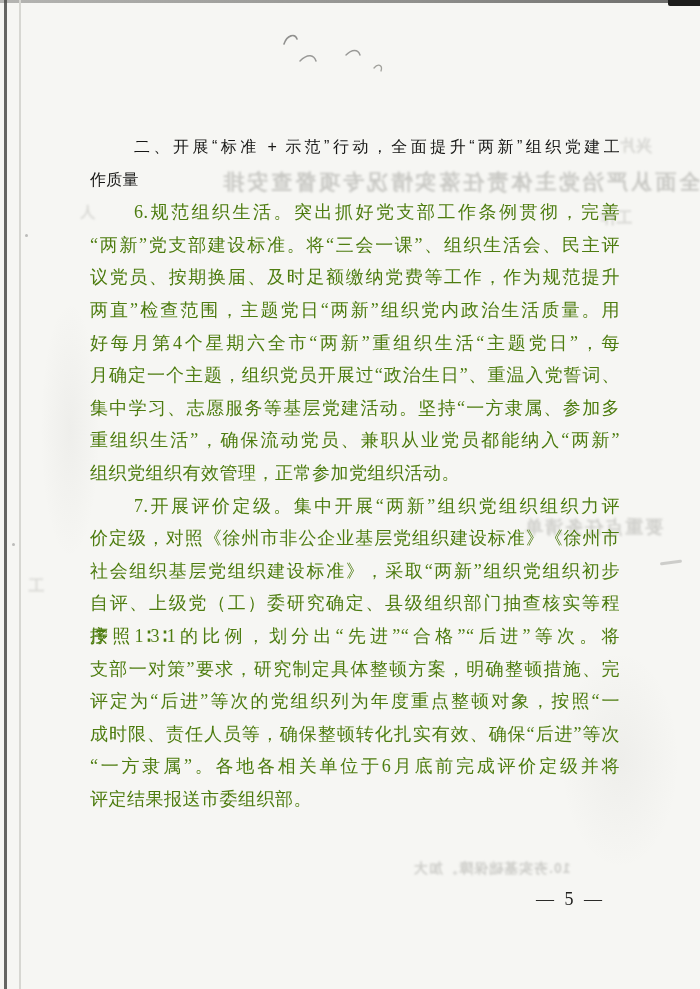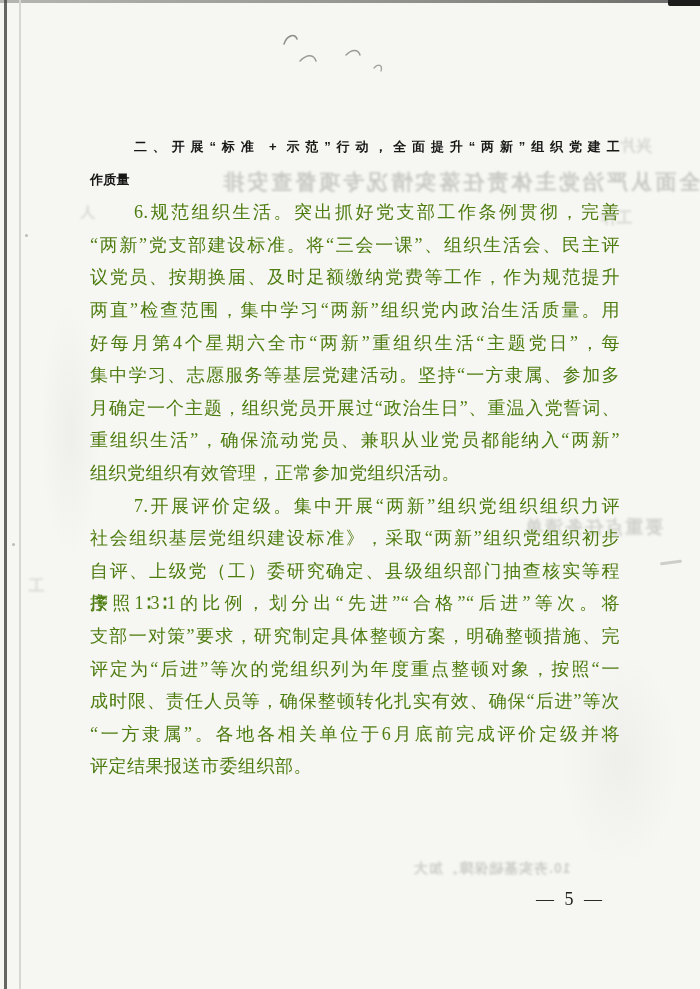--- a/index.html
+++ b/index.html
@@ -29,21 +29,21 @@
   .line {
     height:32.6px; line-height:32.6px;
     font-size:18px; color:#4d7c0f;
     text-align:left; white-space:normal;
     letter-spacing:.5px;
   }
   .line.fill { text-align:justify; text-align-last:justify; text-justify:inter-character; }
   .line.indent { padding-left:44px; }
   .line.heading {
     font-family:"Liberation Sans","DejaVu Sans",sans-serif;
-    font-weight:700; font-size:13px; color:#171715; letter-spacing:.3px;
+    font-weight:400; font-size:16px; color:#171715; letter-spacing:.3px;
   }
   .page-number {
     position:absolute; left:536px; top:889px;
     font-size:18px; color:#20201e; letter-spacing:3px; white-space:nowrap;
   }
 
   
   .ghost {
     position:absolute; transform:scaleX(-1);
     font-family:"Liberation Sans","DejaVu Sans",sans-serif;
@@ -91,28 +91,29 @@
   <div class="ghost g-mid-left">工</div>
   <div class="ghost g-bottom-row">10.夯实基础保障。加大</div>
 
   <div class="doc">
     <div class="line heading fill indent">二、开展“标准 + 示范”行动，全面提升“两新”组织党建工</div>
     <div class="line heading">作质量</div>
 
     <div class="line fill indent">6.规范组织生活。突出抓好党支部工作条例贯彻，完善</div>
     <div class="line fill">“两新”党支部建设标准。将“三会一课”、组织生活会、民主评</div>
     <div class="line fill">议党员、按期换届、及时足额缴纳党费等工作，作为规范提升</div>
-    <div class="line fill">两直”检查范围，集中学习“两新”组织党内政治生活质量。用</div>
+    <div class="line fill">两直”检查范围，主题党日“两新”组织党内政治生活质量。用</div>
     <div class="line fill">好每月第4个星期六全市“两新”重组织生活“主题党日”，每</div>
+    <div class="line fill">月确定一个主题，组织党员开展过“政治生日”、重温入党誓词、</div>
     <div class="line fill">集中学习、志愿服务等基层党建活动。坚持“一方隶属、参加多</div>
-    <div class="line fill">月确定一个主题，组织党员开展过“政治生日”、重温入党誓词、</div>
     <div class="line fill">重组织生活”，确保流动党员、兼职从业党员都能纳入“两新”</div>
     <div class="line">组织党组织有效管理，正常参加党组织活动。</div>
 
     <div class="line fill indent">7.开展评价定级。集中开展“两新”组织党组织组织力评</div>
+    <div class="line fill">价定级，对照《徐州市非公企业基层党组织建设标准》《徐州市</div>
     <div class="line fill">社会组织基层党组织建设标准》，采取“两新”组织党组织初步</div>
     <div class="line fill">自评、上级党（工）委研究确定、县级组织部门抽查核实等程序，</div>
     <div class="line fill">按照1∶3∶1的比例，划分出“先进”“合格”“后进”等次。将</div>
     <div class="line fill">支部一对策”要求，研究制定具体整顿方案，明确整顿措施、完</div>
     <div class="line fill">评定为“后进”等次的党组织列为年度重点整顿对象，按照“一</div>
     <div class="line fill">成时限、责任人员等，确保整顿转化扎实有效、确保“后进”等次</div>
     <div class="line fill">“一方隶属”。各地各相关单位于6月底前完成评价定级并将</div>
     <div class="line">评定结果报送市委组织部。</div>
   </div>
 

